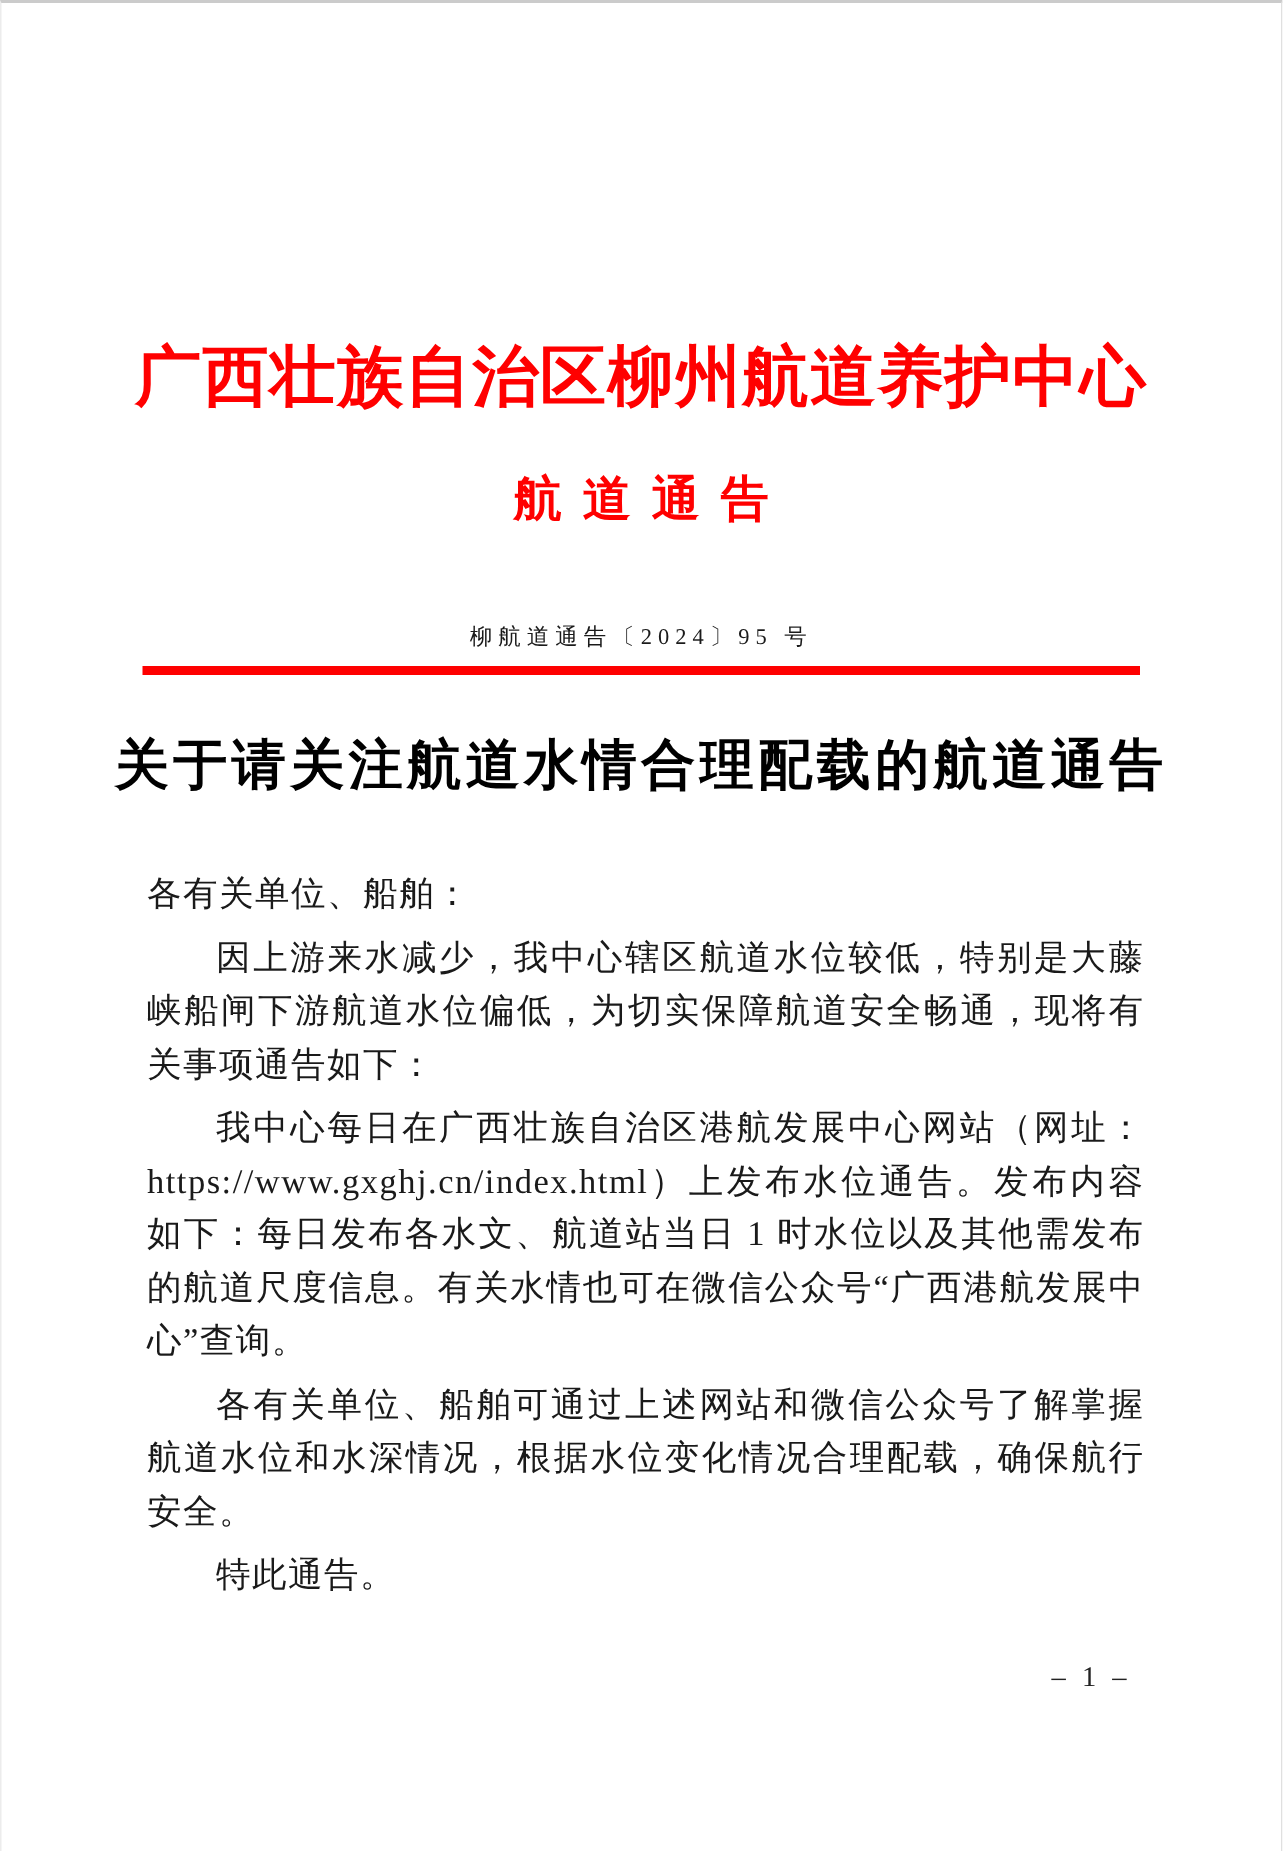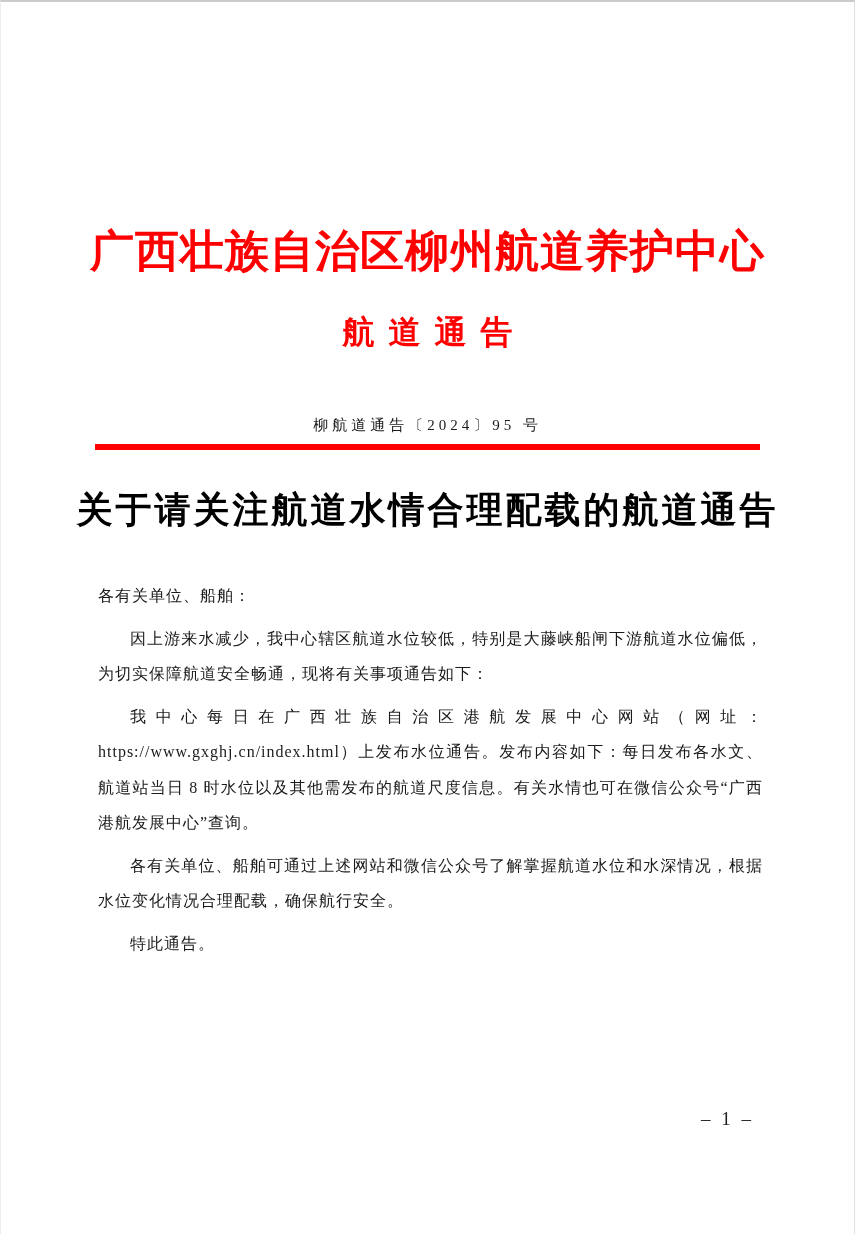--- a/index.html
+++ b/index.html
@@ -59,21 +59,21 @@
     margin: 42px 0 0 0;
     text-align: center;
     font-size: 36px;
     line-height: 37px;
     font-weight: bold;
     letter-spacing: 3px;
     color: #000000;
   }
   .body-text {
     margin: 49px 91px 0 97px;
-    font-size: 16px;
+    font-size: 23px;
     line-height: 35.5px;
     text-align: justify;
     letter-spacing: 1px;
   }
   .body-text p {
     margin: 0;
     padding: 0;
   }
   .body-text p.para {
     margin-top: 7px;
@@ -104,20 +104,20 @@
 
   <div class="doc-number">柳航道通告〔2024〕95 号</div>
 
   <div class="red-rule"></div>
 
   <h2 class="subject-heading">关于请关注航道水情合理配载的航道通告</h2>
 
   <div class="body-text">
     <p class="salutation">各有关单位、船舶：</p>
     <p class="para">因上游来水减少，我中心辖区航道水位较低，特别是大藤峡船闸下游航道水位偏低，为切实保障航道安全畅通，现将有关事项通告如下：</p>
-    <p class="para">我中心每日在广西壮族自治区港航发展中心网站（网址：https://www.gxghj.cn/index.html）上发布水位通告。发布内容如下：每日发布各水文、航道站当日 8 时水位以及其他需发布的航道尺度信息。有关水情也可在微信公众号“广西港航发展中心”查询。</p>
+    <p class="para">我中心每日在广西壮族自治区港航发展中心网站（网址：https://www.gxghj.cn/index.html）上发布水位通告。发布内容如下：每日发布各水文、航道站当日 1 时水位以及其他需发布的航道尺度信息。有关水情也可在微信公众号“广西港航发展中心”查询。</p>
     <p class="para">各有关单位、船舶可通过上述网站和微信公众号了解掌握航道水位和水深情况，根据水位变化情况合理配载，确保航行安全。</p>
     <p class="para">特此通告。</p>
   </div>
 
   <div class="page-number">– 1 –</div>
 
 </div>
 
 </body></html>

